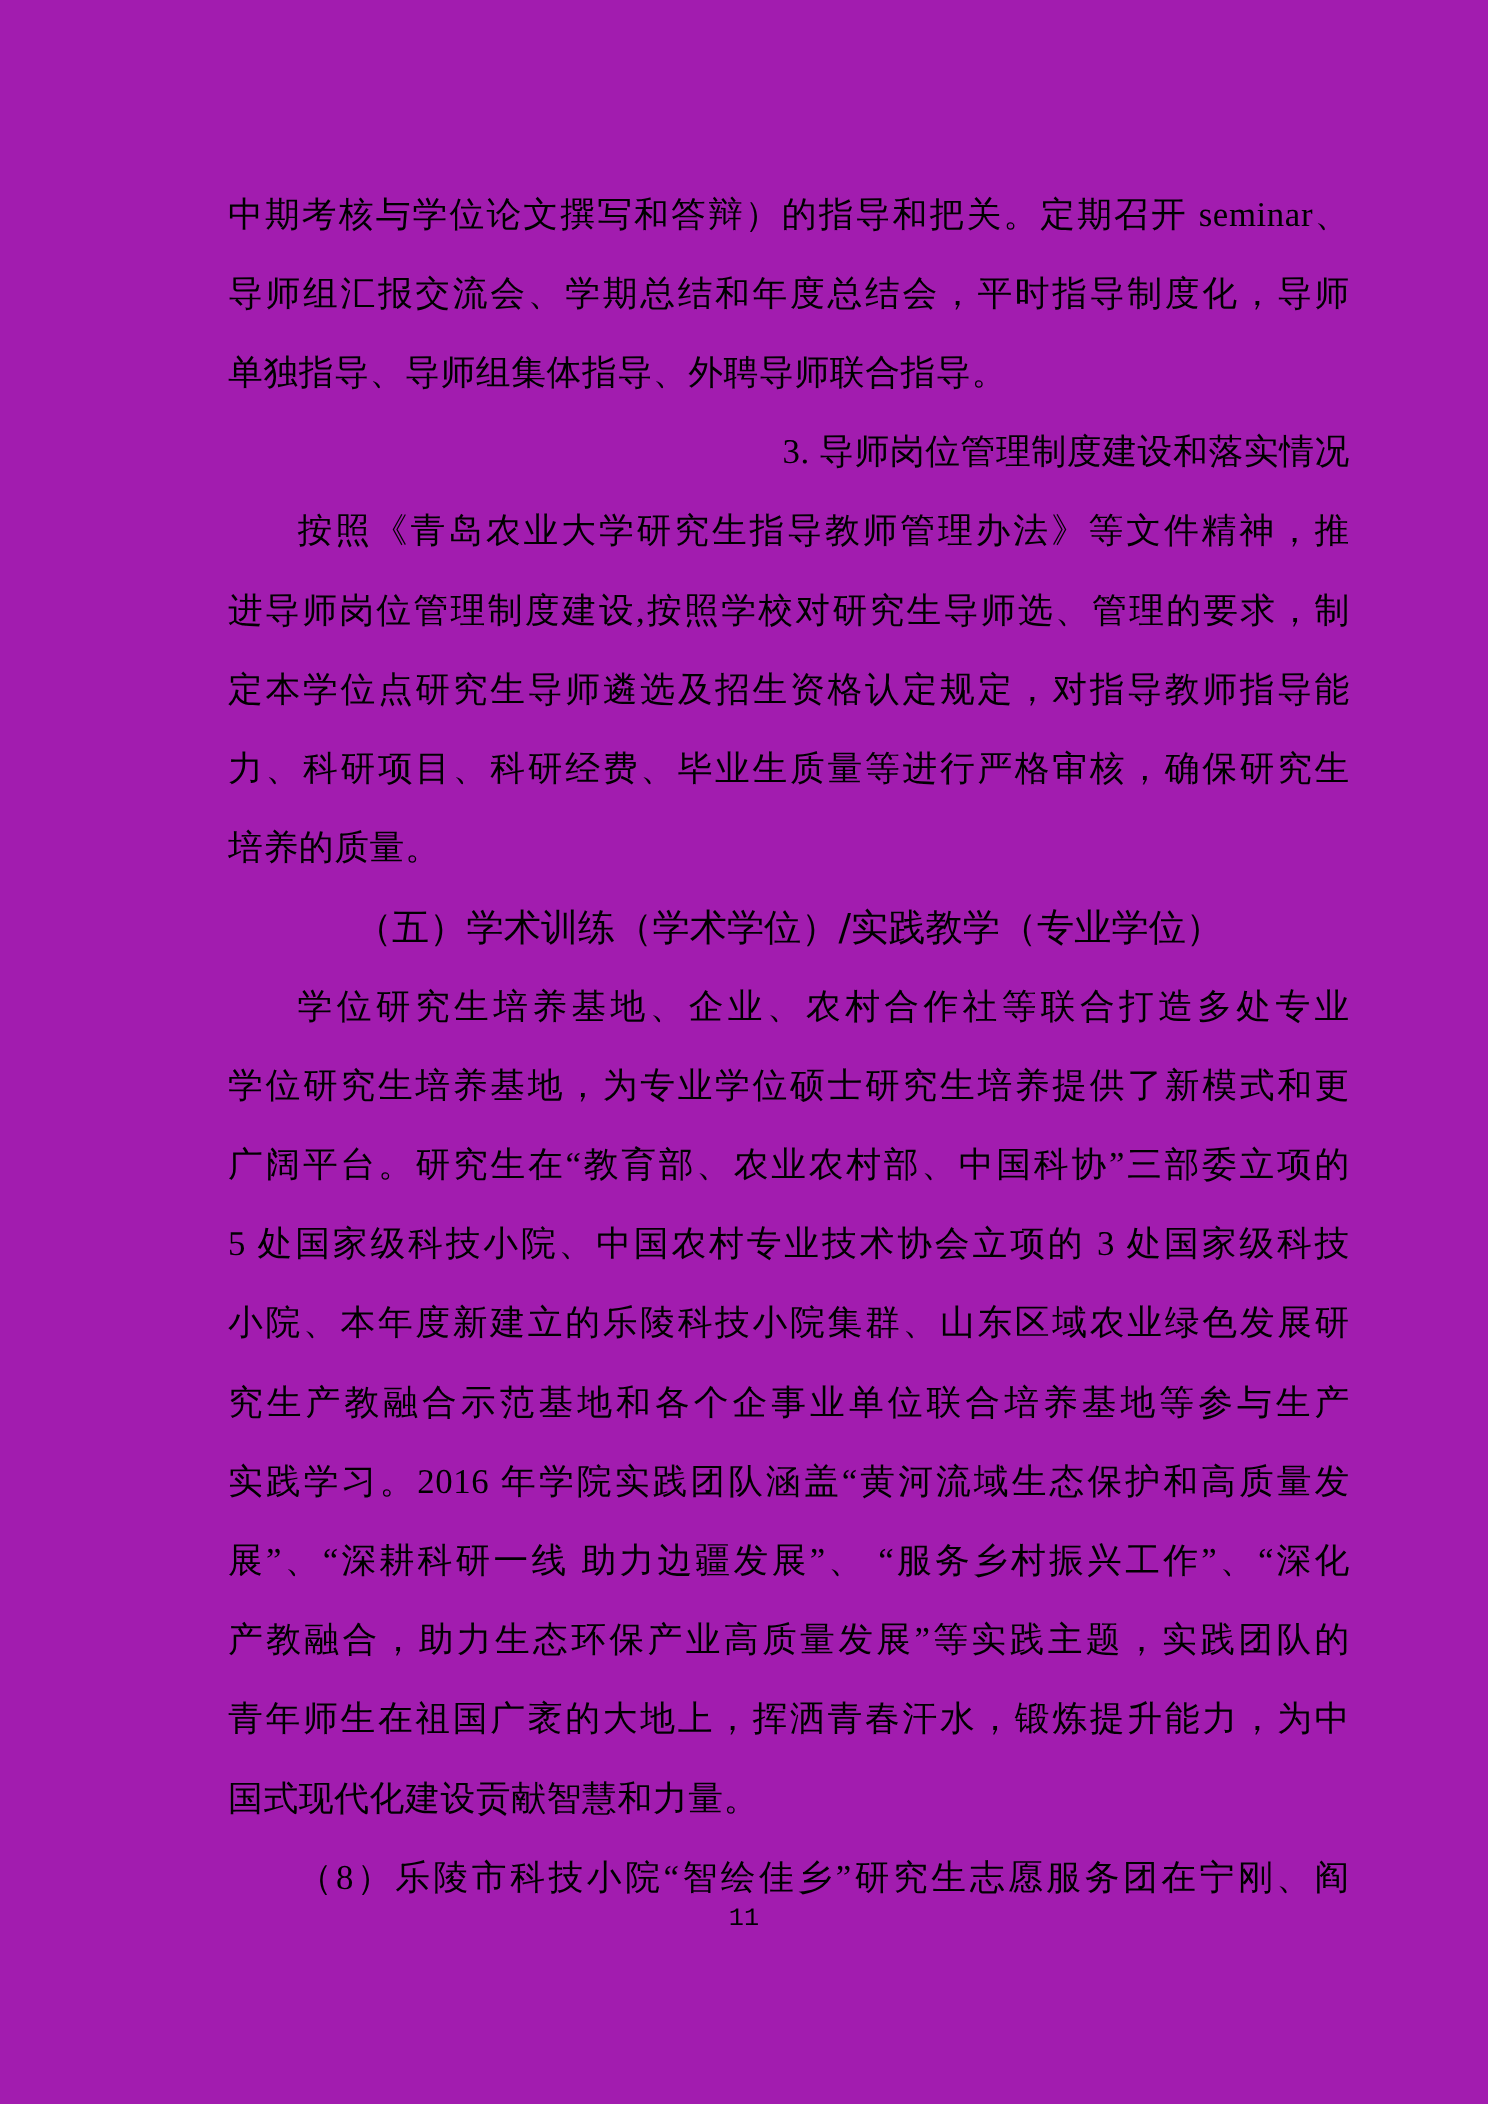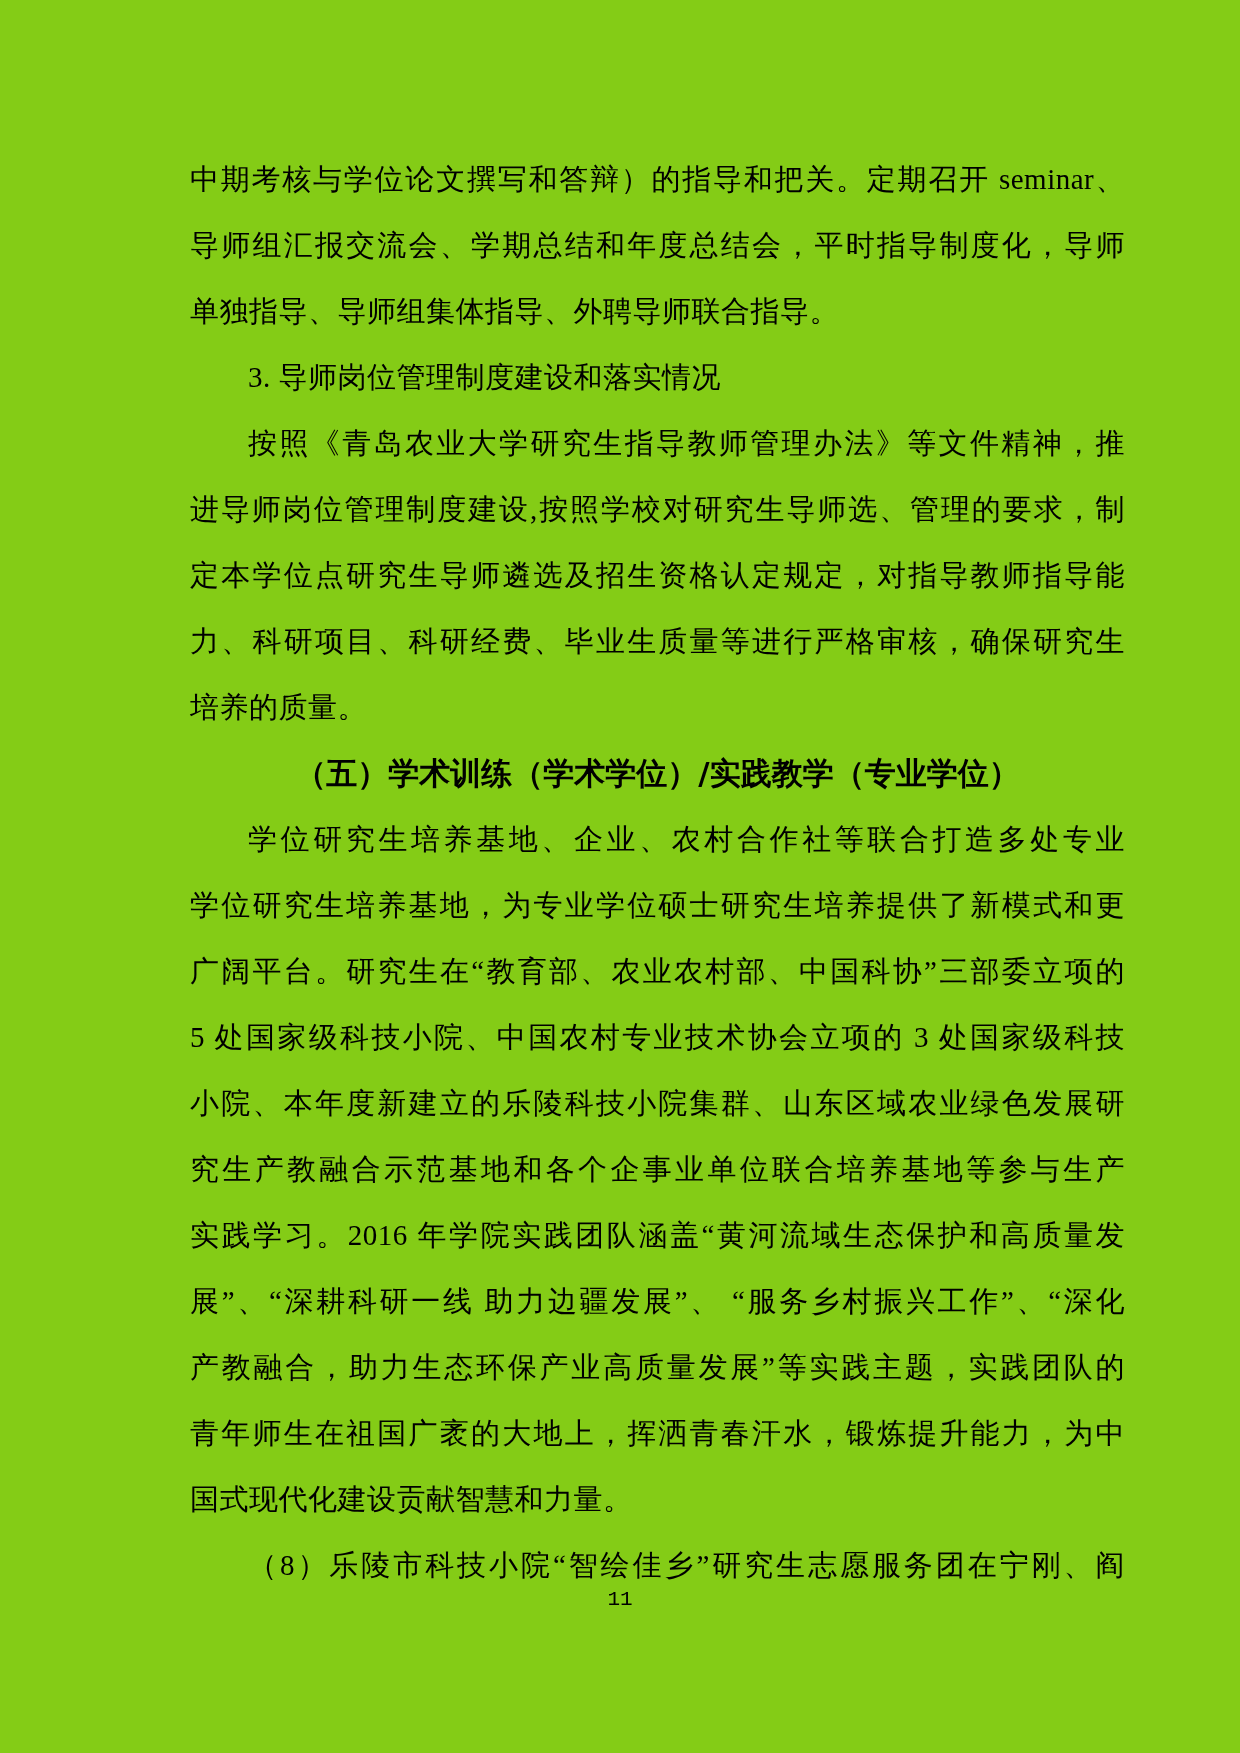--- a/index.html
+++ b/index.html
@@ -5,21 +5,21 @@
   html, body {
     margin: 0;
     padding: 0;
     background: #9a9a9a;
     font-family: "Liberation Serif", "DejaVu Serif", serif;
   }
   .page {
     position: relative;
     width: 1240px;
     height: 1753px;
-    background: #84cc16;
+    background: #a21caf;
     color: #000000;
     overflow: hidden;
   }
   .content {
     position: absolute;
     left: 190px;
     top: 146px;
     width: 935px;
   }
   .ln {
@@ -32,25 +32,25 @@
   }
   
   .ln.fill {
     white-space: normal;
     text-align: justify;
     text-align-last: justify;
   }
   
   .ln.end { text-align: left; }
   
-  .ln.indent { text-indent: 58px; }
+  .ln.indent { text-indent: 58px; text-align: right; }
   
   .ln.heading {
     font-family: "DejaVu Sans", "Liberation Sans", sans-serif;
-    font-weight: 700;
+    font-weight: 400;
     font-size: 31px;
     text-align: center;
     text-align-last: center;
     white-space: nowrap;
     letter-spacing: 0px;
   }
   .page-footer {
     position: absolute;
     left: 0;
     top: 1586px;

